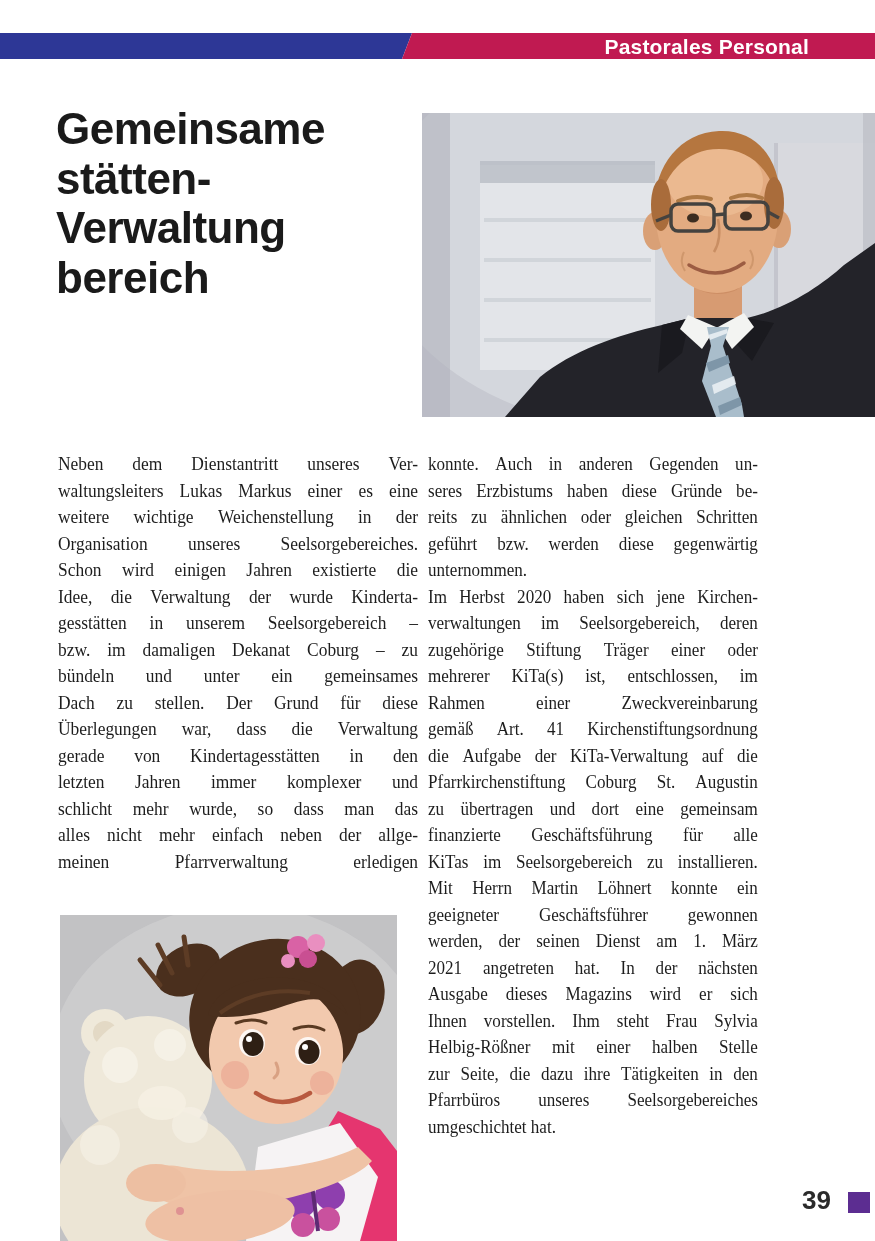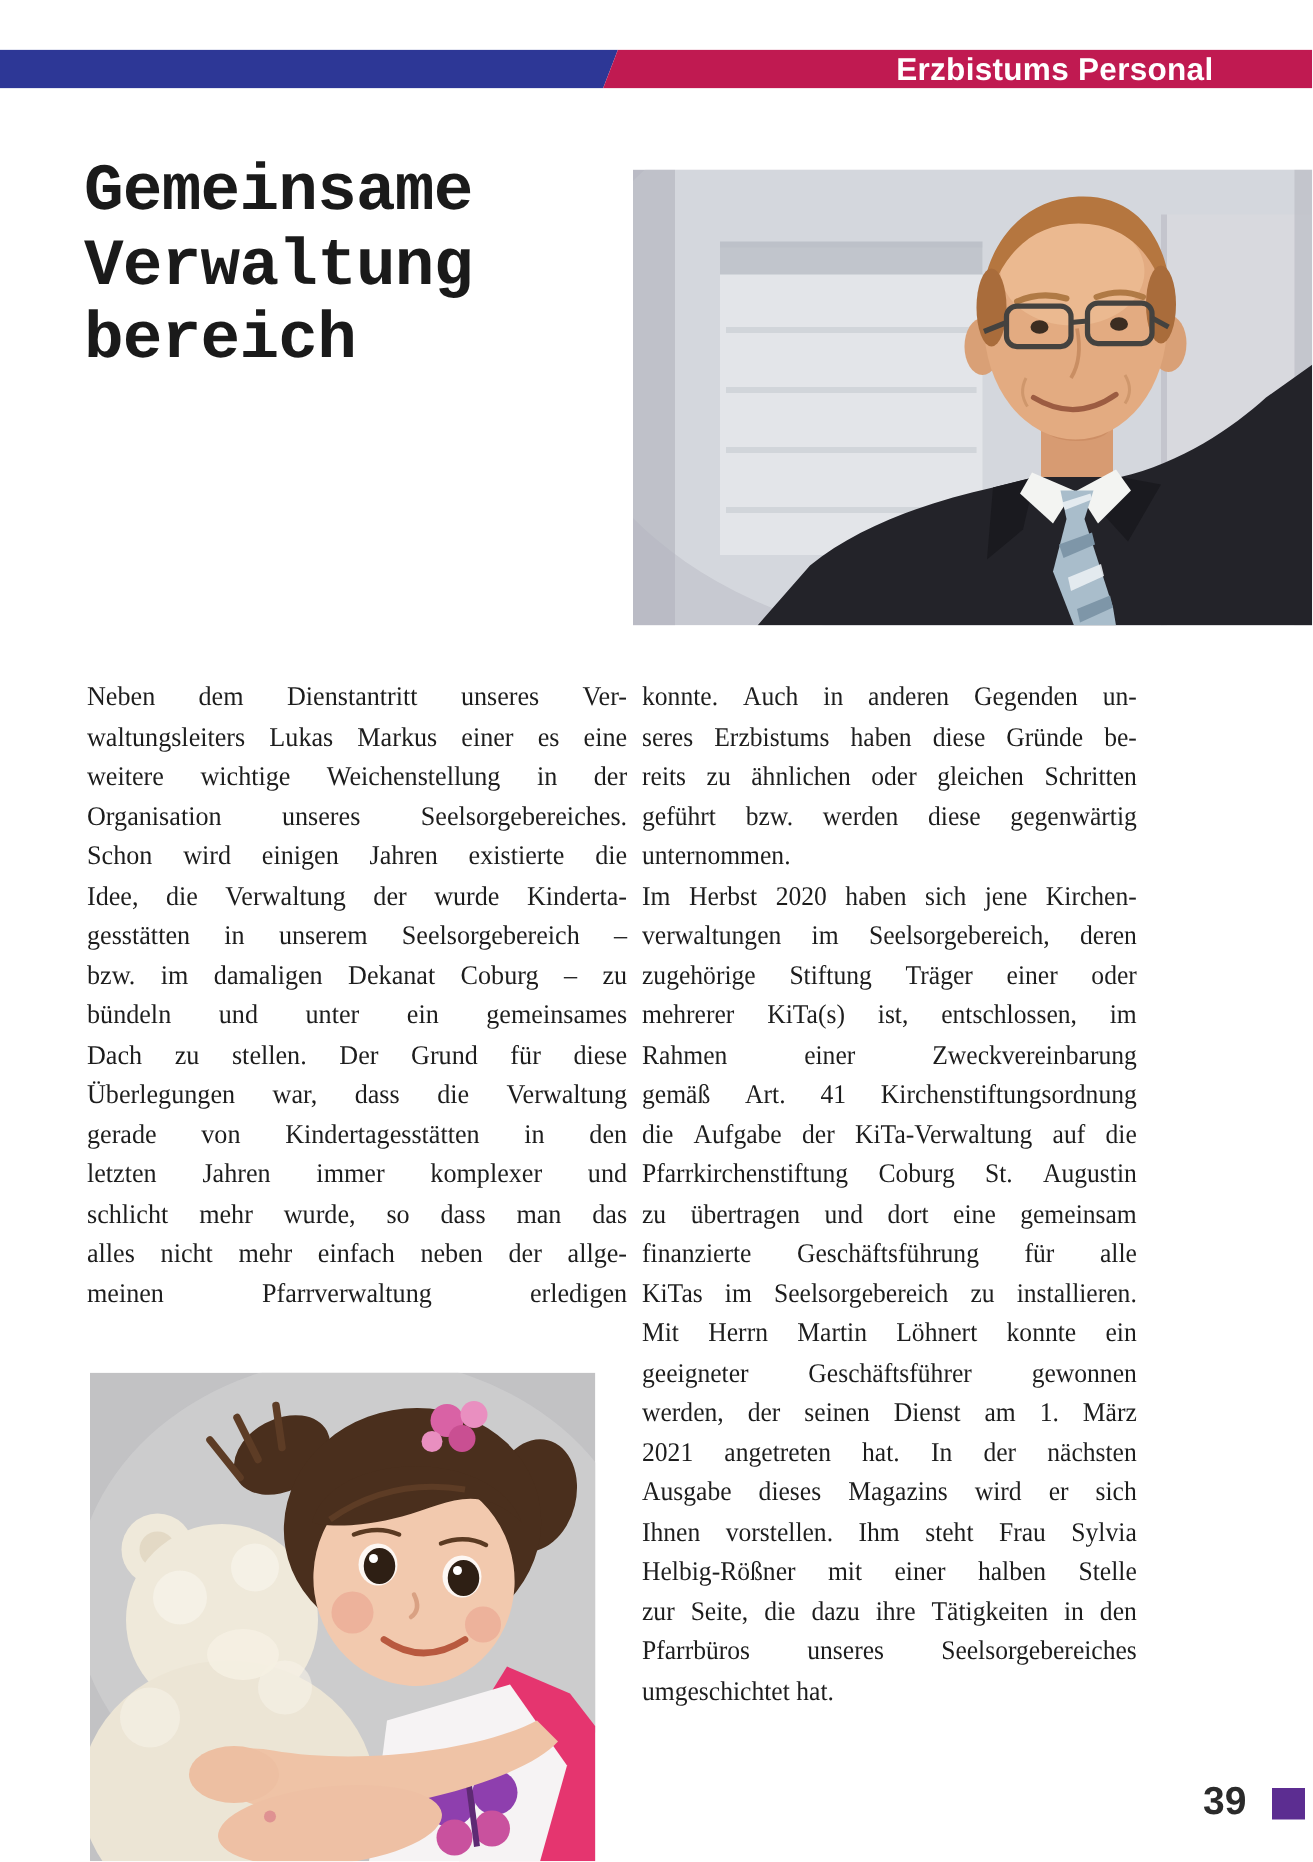--- a/index.html
+++ b/index.html
@@ -19,21 +19,21 @@
     clip-path:polygon(10px 0, 100% 0, 100% 100%, 0 100%);
   }
   .header-label {
     position:absolute; right:66px; top:0; height:26px; line-height:27px;
     font-family:"Liberation Sans", sans-serif; font-weight:bold;
     font-size:21px; color:#ffffff; letter-spacing:0.2px;
   }
   
   .title {
     position:absolute; left:56px; top:104px; width:380px; margin:0;
-    font-family:Liberation Mono, monospace; font-weight:bold;
+    font-family:Liberation Sans, sans-serif; font-weight:bold;
     font-size:44px; line-height:49.5px; color:#1a1a1a; letter-spacing:-0.5px;
   }
   .title .tline { display:block; }
   
   .col {
     position:absolute; font-size:18px; color:#1d1d1d;
     transform-origin:0 0;
   }
   .col-left  { left:58px;  top:451px; width:372px; transform:scaleX(0.968); }
   .col-right { left:428px; top:451px; width:348px; transform:scaleX(0.948); }
@@ -58,25 +58,26 @@
     background:#5c2d91;
   }
 </style>
 </head>
 <body>
 
 <div class="page">
 
   <div class="bar-blue"></div>
   <div class="bar-red">
-    <span class="header-label">Erzbistums Personal</span>
+    <span class="header-label">Pastorales Personal</span>
   </div>
 
   <h1 class="title">
       <div class="tline ragged">Gemeinsame</div>
+      <div class="tline ragged">stätten-</div>
       <div class="tline ragged">Verwaltung</div>
       <div class="tline ragged">bereich</div>
     </h1>
 
   <div class="photo photo-man" aria-label="Portrait photo of a smiling man with glasses, balding reddish-blond hair, dark suit, white shirt and striped tie in a bright office">
     <svg viewBox="0 0 453 304" preserveAspectRatio="none">
       <rect width="453" height="304" fill="#c7c9d1"></rect>
       <ellipse cx="240" cy="120" rx="290" ry="200" fill="#dcdee3" opacity="0.65"></ellipse>
       <rect x="0" y="0" width="28" height="304" fill="#b1b3bc" opacity="0.6"></rect>
 

